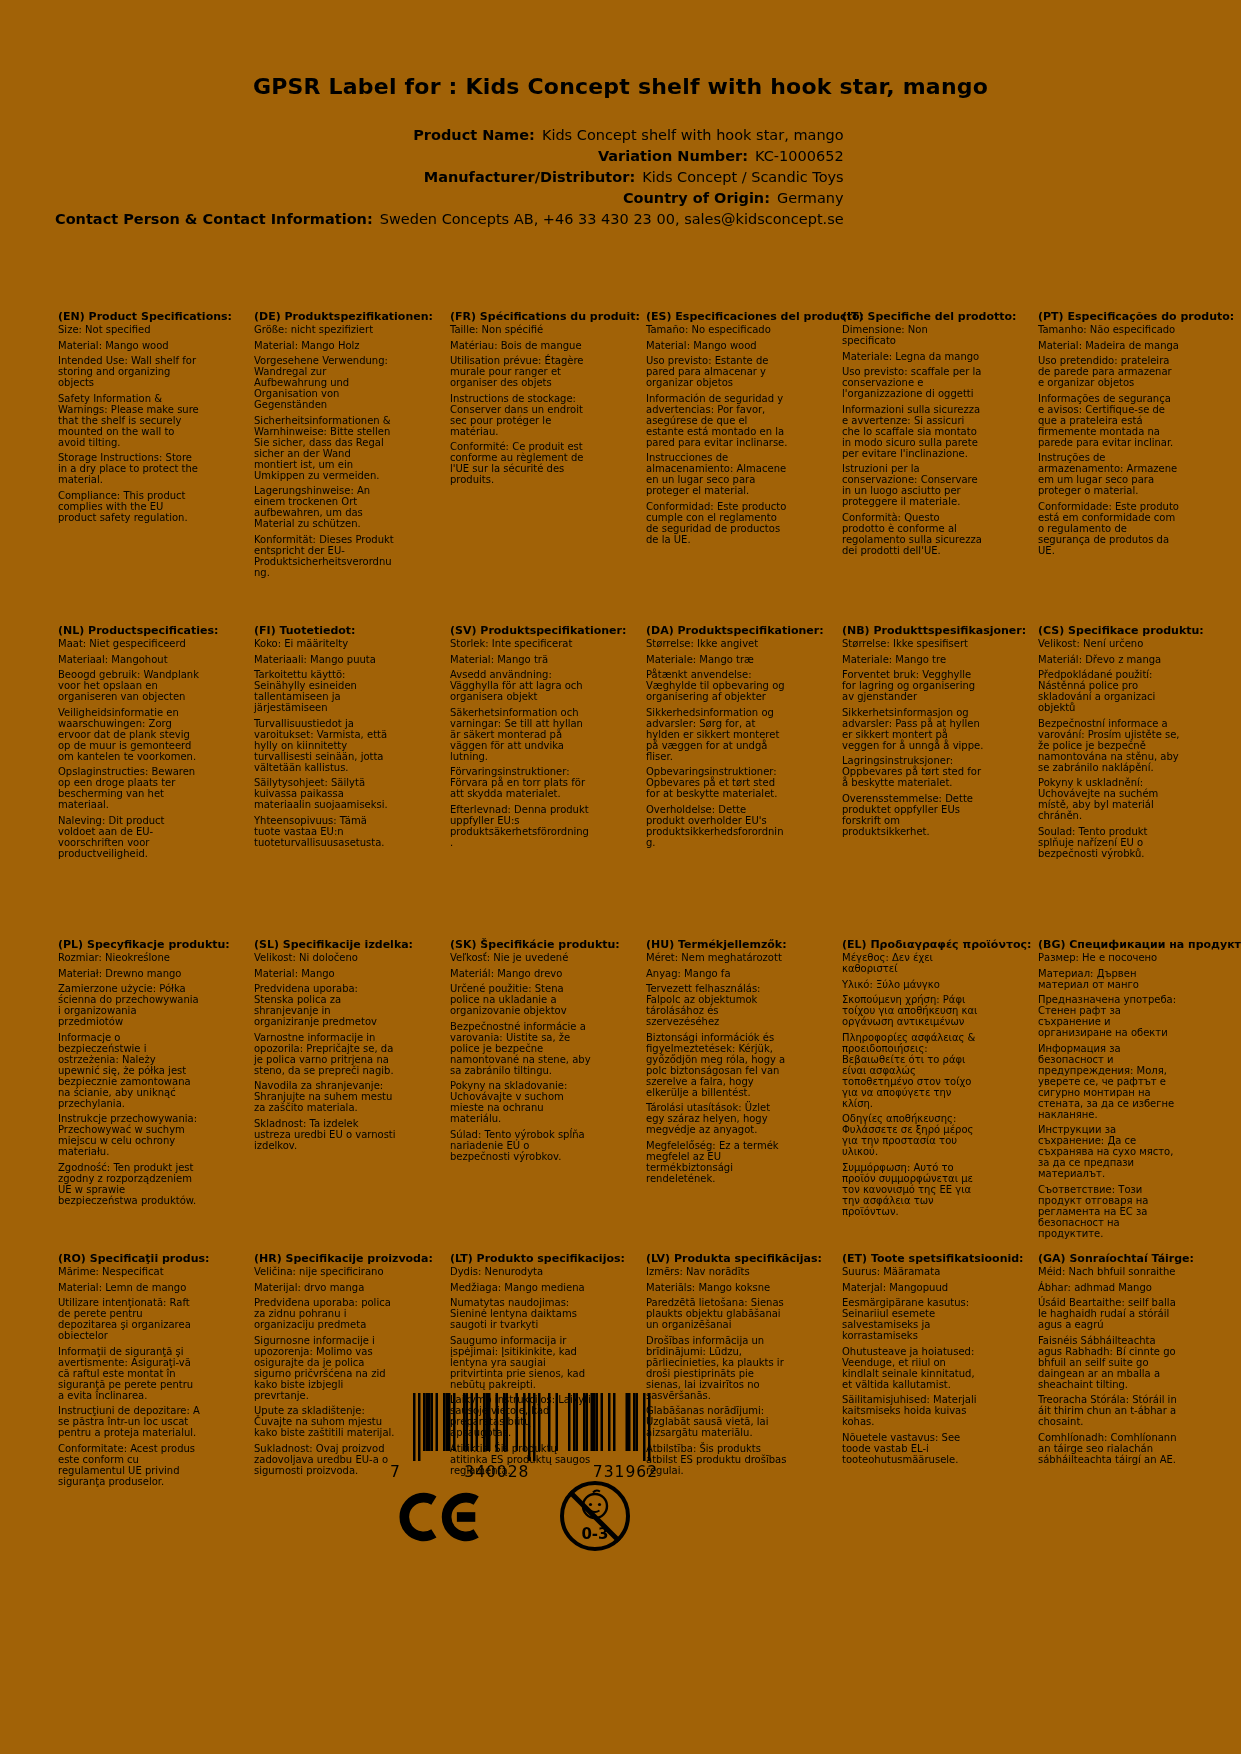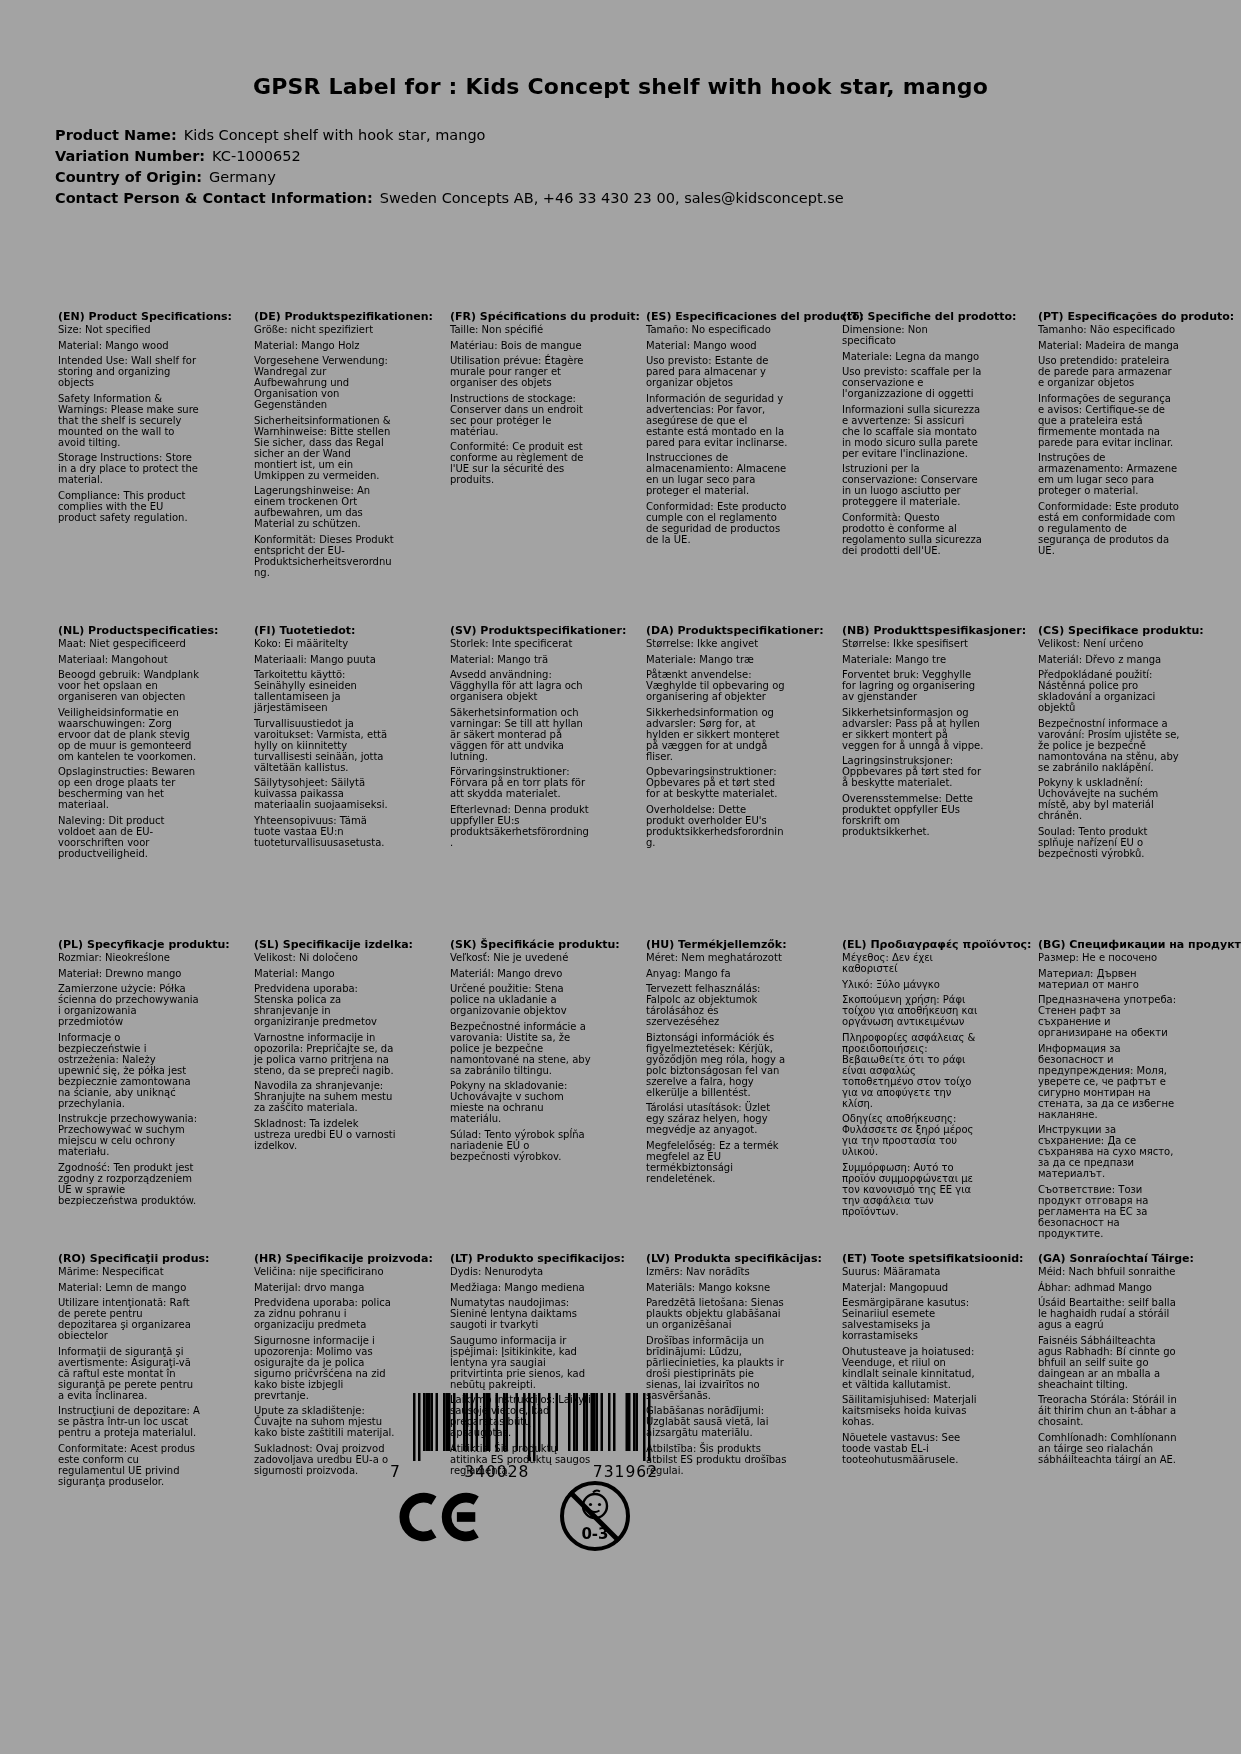--- a/index.html
+++ b/index.html
@@ -1,20 +1,20 @@
 <!DOCTYPE html>
 <html><head>
 <meta charset="utf-8">
 <style>
   html,body{margin:0;padding:0;background:#fff;}
-  .page{position:relative;width:1241px;height:1754px;background:#a3a3a3;color:#000;
+  .page{position:relative;width:1241px;height:1754px;background:#a16207;color:#000;
         font-family:"DejaVu Sans","Liberation Sans",sans-serif;overflow:hidden;}
   .title{position:absolute;top:74px;left:0;width:100%;text-align:center;
          font-size:22px;font-weight:bold;margin:0;letter-spacing:0.2px;}
-  .product-info{position:absolute;top:125px;left:55px;font-size:14.5px;line-height:21px;}
+  .product-info{position:absolute;top:125px;left:55px;font-size:14.5px;line-height:21px;text-align:right;}
   .info-row{white-space:nowrap;}
   .info-label{font-weight:bold;}
   .info-value{margin-left:7px;}
   .specs-grid{position:absolute;top:311px;left:58px;display:grid;
               grid-template-columns:repeat(6,142px);column-gap:54px;grid-auto-rows:314px;}
   .spec-block{font-size:10px;line-height:1.1;overflow-wrap:break-word;}
   .spec-header{font-size:11px;font-weight:bold;white-space:nowrap;margin:0 0 1px 0;}
   .spec-item{margin:0 0 4.5px 0;}
   .barcode-wrap{position:absolute;left:413px;top:1393px;}
   .barcode-digits{position:absolute;left:390px;top:1463px;width:268px;display:flex;
@@ -24,20 +24,21 @@
 </style>
 </head>
 <body>
 
 <div class="page">
   <h1 class="title">GPSR Label for : Kids Concept shelf with hook star, mango</h1>
 
   <div class="product-info" id="product-info">
       <div class="info-row"><span class="info-label">Product Name:</span><span class="info-value">Kids Concept shelf with hook star, mango</span></div>
       <div class="info-row"><span class="info-label">Variation Number:</span><span class="info-value">KC-1000652</span></div>
+      <div class="info-row"><span class="info-label">Manufacturer/Distributor:</span><span class="info-value">Kids Concept / Scandic Toys</span></div>
       <div class="info-row"><span class="info-label">Country of Origin:</span><span class="info-value">Germany</span></div>
       <div class="info-row"><span class="info-label">Contact Person &amp; Contact Information:</span><span class="info-value">Sweden Concepts AB, +46 33 430 23 00, sales@kidsconcept.se</span></div>
     </div>
 
   <div class="specs-grid" id="specs-grid">
       <div class="spec-block">
         <div class="spec-header">(EN) Product Specifications:</div>
         <p class="spec-item">Size: Not specified</p>
         <p class="spec-item">Material: Mango wood</p>
         <p class="spec-item">Intended Use: Wall shelf for storing and organizing objects</p>

